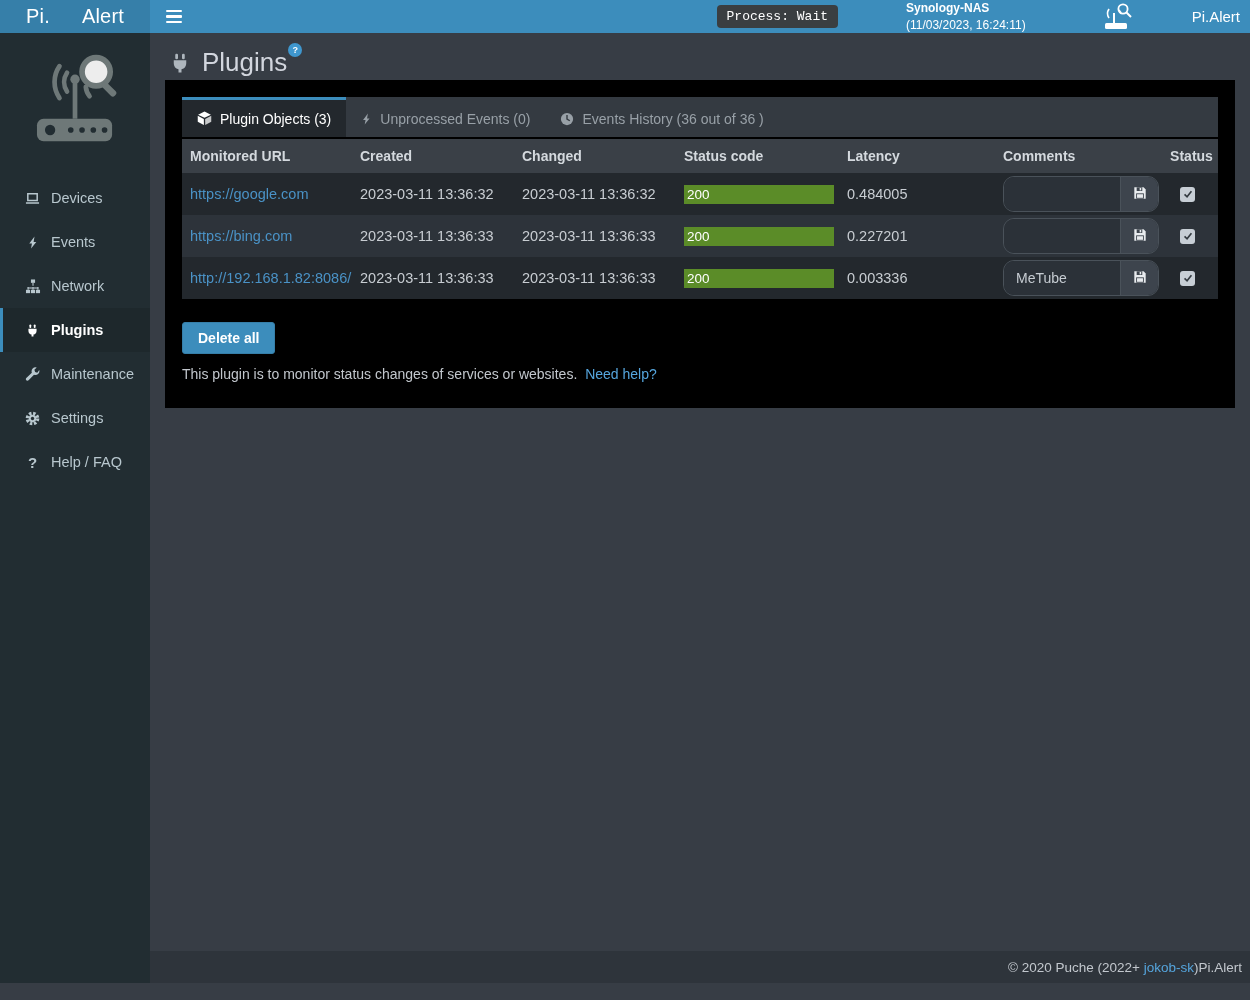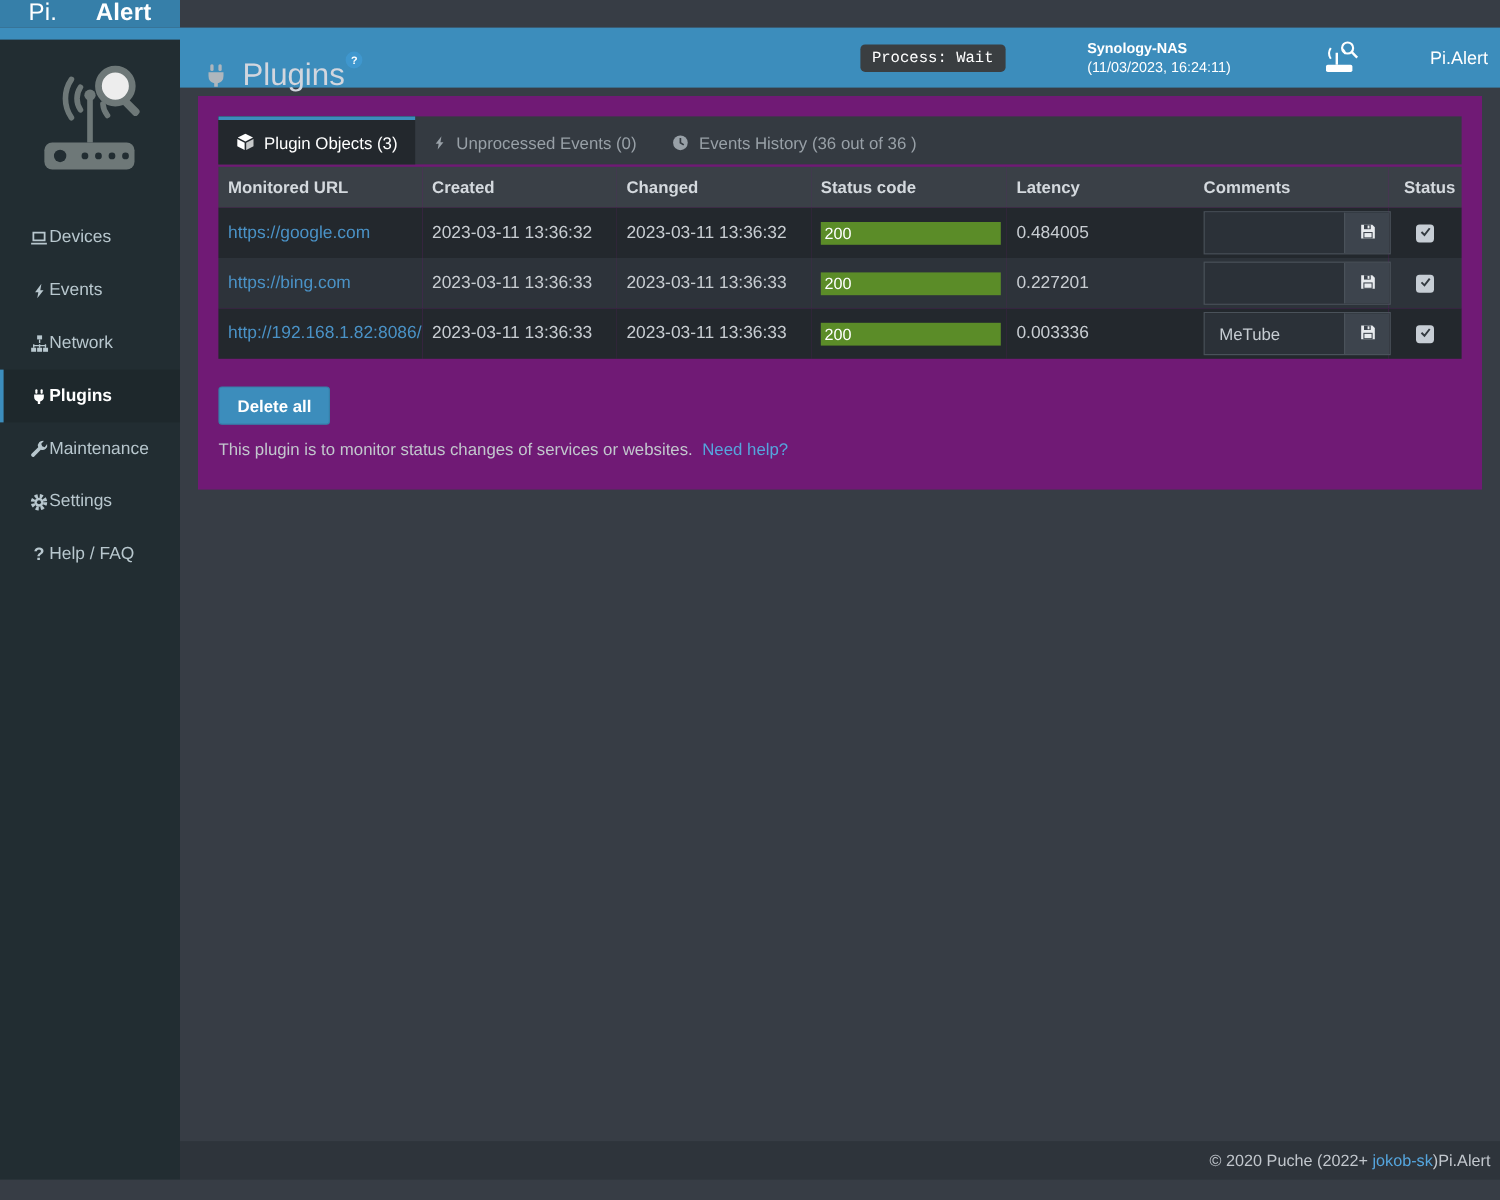--- a/index.html
+++ b/index.html
@@ -1,40 +1,40 @@
 <!DOCTYPE html>
 <html><head>
 <meta charset="utf-8">
 <style>
   * { margin:0; padding:0; box-sizing:border-box; }
   html,body { width:1250px; height:1000px; overflow:hidden; }
   body { font-family:"Liberation Sans", sans-serif; background:#373d45; color:#c6ccd2; font-size:14px; }
 
   
-  .topbar { display:flex; height:33px;flex-direction:column; }
+  .topbar { display:flex; height:33px; }
   .brand { width:150px; background:#367fa9; color:#fff; display:flex; align-items:center; justify-content:center; font-size:20px; letter-spacing:.2px; }
   .brand .pre { font-weight:300; }
-  .brand .bold { font-weight:700;margin-left:32px; }
+  .brand .bold { font-weight:400;margin-left:32px; }
   .nav-rest { flex:1; background:#3c8dbc; display:flex; align-items:center;gap:48px; }
   .menu-toggle { padding:0 16px; height:50px; display:flex; align-items:center; cursor:pointer; }
   .hamburger { display:flex; flex-direction:column; gap:3px; }
   .hamburger span { display:block; width:16px; height:2.5px; background:#fff; border-radius:1px; }
   .nav-spacer { flex:1; }
   .process-badge { font-family:"Liberation Mono","DejaVu Sans Mono",monospace; background:#3a3e41; color:#fff; font-size:13px; padding:4px 10px; border-radius:4px; margin-right:20px; }
   .device-info { color:#ffffff; font-size:12px; line-height:1.35; margin-right:28px; }
   .device-info .dname { font-weight:700; }
   .nav-router { color:#fff; margin-right:8px; display:flex; align-items:center; }
   .nav-appname { color:#fff; font-size:15px; margin-right:10px; }
 
   
   .layout { display:flex; height:950px; }
   .sidebar { width:150px; background:#222d32; flex-shrink:0; display:flex; flex-direction:column; }
   .side-logo { margin:14px auto 8px; color:#6e7878; }
   .side-menu { margin-top:14px; }
-  .side-item { height:44px; display:flex; align-items:center; gap:0; padding-left:21px; color:#b8c7ce; font-size:14.5px; cursor:pointer; border-left:3px solid transparent; }
+  .side-item { height:44px; display:flex; align-items:center; gap:10px; padding-left:21px; color:#b8c7ce; font-size:14.5px; cursor:pointer; border-left:3px solid transparent; }
   .side-item .sicon { width:17px; display:flex; justify-content:center; align-items:center; flex-shrink:0; }
   .side-item.active { background:#1e282c; color:#fff; border-left-color:#3c8dbc; font-weight:700; }
   .help-glyph { font-size:15px; font-weight:700; }
 
   .content-col { flex:1; display:flex; flex-direction:column; min-width:0; }
   .main { flex:1; }
 
   
   .page-head { display:flex; align-items:center; gap:12px; padding:12px 0 0 20px; height:47px; }
   .page-head .picon { color:#aeb6bd; display:flex; }
@@ -43,41 +43,41 @@
   .title-badge { position:absolute; top:-4px; right:-15px; width:14px; height:14px; background:#3f97ce; color:#fff; border-radius:50%; font-size:9px; font-weight:700; display:flex; align-items:center; justify-content:center; cursor:pointer; }
 
   
   .outer-tabs { display:flex; margin-left:15px; }
   .otab { height:46px; display:flex; align-items:center; gap:8px; padding:0 18px; font-size:14.5px; cursor:pointer; border-top:3px solid transparent; }
   .otab .oicon { display:flex; }
   .otab.inactive { background:#31363c; color:#8e969d; }
   .otab.active { background:#272c32; color:#fff; font-weight:700; border-top-color:#3c8dbc; }
 
   
-  .panel { margin:0 15px; background:#701a75; padding:17px 17px 26px; }
+  .panel { margin:0 15px; background:#000000; padding:17px 17px 26px; }
 
   .inner-tabs { display:flex; background:#343a41; height:40px; }
   .itab { display:flex; align-items:center; gap:8px; padding:0 15px; font-size:14px; color:#98a0a7; cursor:pointer; border-top:3px solid transparent; }
   .itab .iicon { display:flex; }
   .itab.active { background:#23282d; color:#fff; border-top-color:#3c8dbc; }
 
   
   table.objects { width:100%; border-collapse:collapse; margin-top:2px; table-layout:fixed; }
   col.c-url{width:170px} col.c-created{width:162px} col.c-changed{width:162px} col.c-status{width:163px} col.c-lat{width:156px} col.c-com{width:162px} col.c-chk{width:61px}
   .objects thead th { background:#3a4047; color:#d4d9de; font-weight:700; text-align:left; font-size:14px; padding:9px 8px; }
   .objects thead th.center { text-align:center; padding-right:0; }
   .objects tbody td { padding:3px 8px; height:42px; vertical-align:middle; font-size:14.5px; color:#c8cdd2; }
   .objects tbody tr.odd { background:#23282d; }
   .objects tbody tr.even { background:#2d333a; }
   a.tbl-link { color:#4a92c6; text-decoration:none; cursor:pointer; }
   a.txt-link { color:#55a5dd; text-decoration:none; cursor:pointer; }
 
   .status-bar { width:150px; height:19px; background:#5b8c28; color:#fff; font-size:13.5px; line-height:19px; padding-left:3px; }
 
-  .input-group { display:flex; width:156px; height:36px; border:1px solid #4a525a; border-radius:0; overflow:hidden; }
+  .input-group { display:flex; width:156px; height:36px; border:1px solid #4a525a; border-radius:11px; overflow:hidden; }
   .input-group input { flex:1; min-width:0; background:#2b3138; border:none; outline:none; color:#c6ccd2; font-size:14px; padding:0 12px; font-family:"Liberation Sans",sans-serif; }
   .input-group button { width:38px; background:#3d444d; border:none; border-left:1px solid #4a525a; color:#e8ebee; display:flex; align-items:center; justify-content:center; cursor:pointer; }
 
   .chk { width:15px; height:15px; background:#c7ced5; border-radius:3px; display:inline-flex; align-items:center; justify-content:center; cursor:pointer; margin:0 auto; }
   .chk-cell { text-align:center; }
 
   
   .delete-btn { margin:23px 0 0; background:#3c8dbc; border:1px solid #367fa9; color:#fff; font-size:14px; font-weight:700; padding:7px 15px; border-radius:3px; cursor:pointer; font-family:"Liberation Sans",sans-serif; }
   .plugin-help { margin-top:12px; color:#c2c7cd; font-size:14px; }
   .ml4 { margin-left:4px; }

